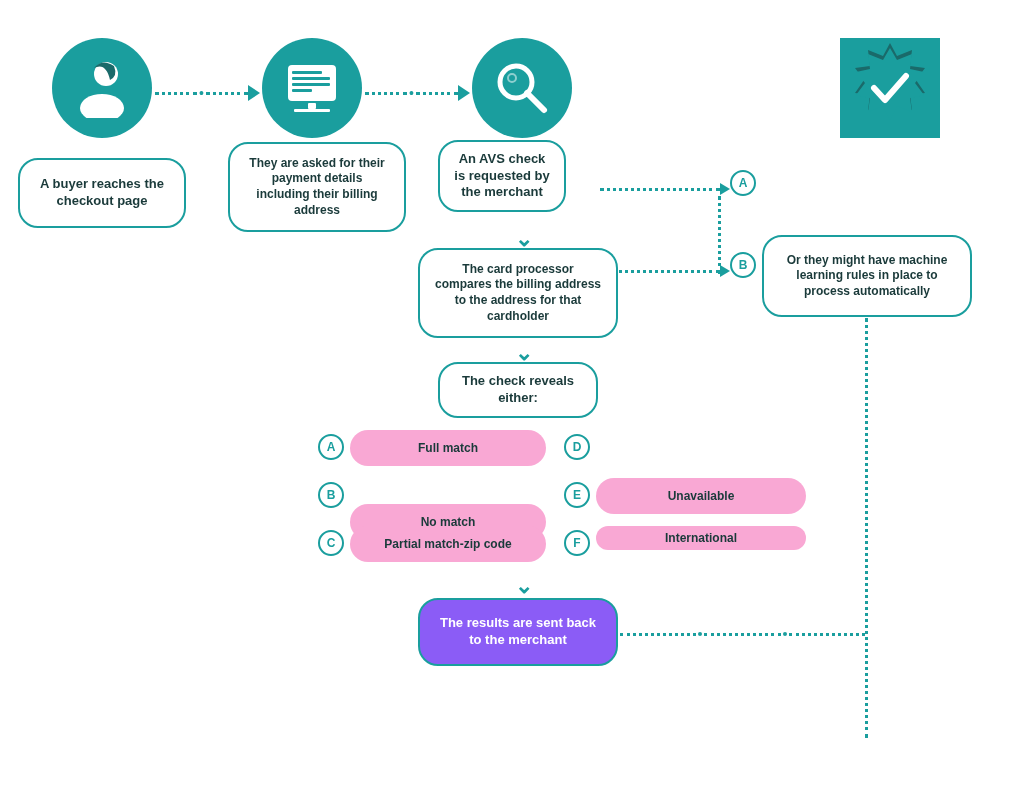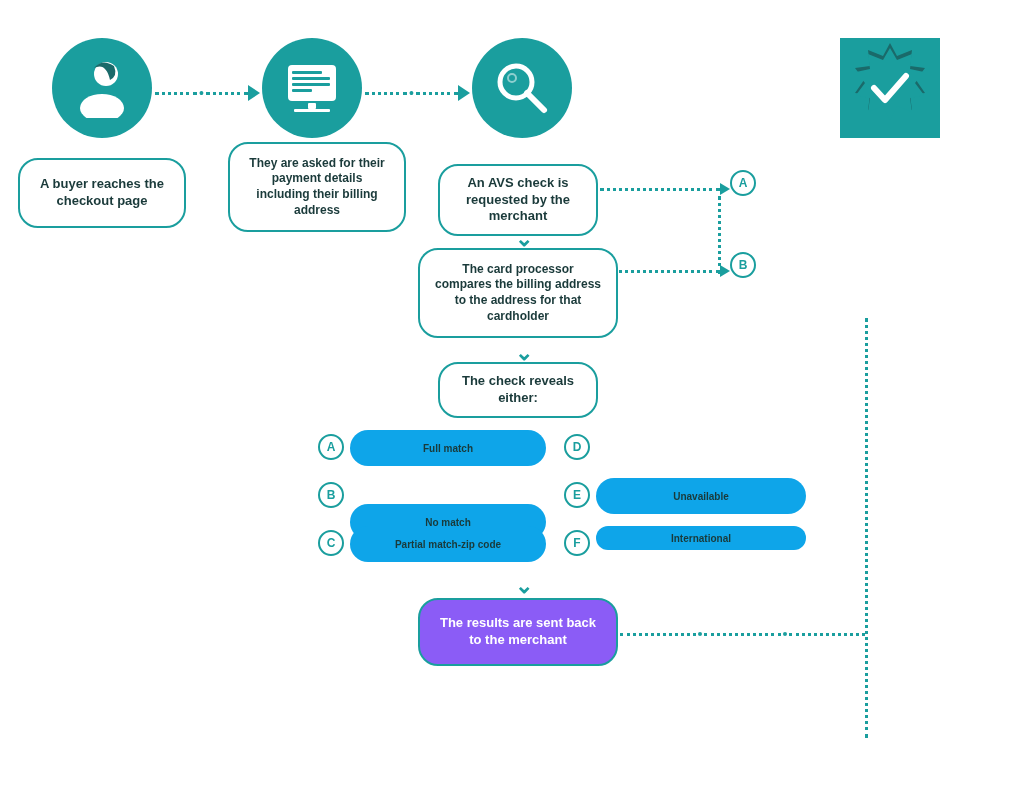--- a/index.html
+++ b/index.html
@@ -62,26 +62,26 @@
       justify-content: center;
       font-weight: bold;
       font-size: 12px;
       color: #1a9e9e;
       font-family: Arial, sans-serif;
     }
 
     
     .result-tag {
       position: absolute;
-      background: #0ea5e9;
+      background: #f9a8d4;
       border-radius: 20px;
       padding: 8px 18px;
       font-family: Arial, sans-serif;
       font-weight: bold;
-      font-size: 10px;
+      font-size: 12px;
       color: #1a3a3a;
       display: flex;
       align-items: center;
       justify-content: center;
     }
 
     
     svg { display: block; }
   </style>
 </head>
@@ -149,21 +149,21 @@
   </div>
 
   <div class="text-box" style="left:228px; top:142px; width:178px; height:90px; font-size:12px;">
     <span>They are asked for their payment details including their billing address</span>
   </div>
 
   <div class="text-box" style="left:18px; top:158px; width:168px; height:70px; font-size:13px;">
     <span>A buyer reaches the checkout page</span>
   </div>
 
-  <div class="text-box" style="left:438px; top:164px; width:160px; height:72px; font-size:13px;">
+  <div class="text-box" style="left:438px; top:140px; width:128px; height:72px; font-size:13px;">
     <span>An AVS check is requested by the merchant</span>
   </div>
 
   <div style="position:absolute; left:600px; top:183px; display:flex; align-items:center; width:130px;">
     <div style="flex:1; border-top:3px dotted #1a9e9e;"></div>
     <div style="width:0; height:0; border-top:6px solid transparent; border-bottom:6px solid transparent; border-left:10px solid #1a9e9e;"></div>
   </div>
 
   <div class="letter-circle" style="left:730px; top:170px;">
     <span>A</span>
@@ -174,20 +174,23 @@
 
   <div style="position:absolute; left:600px; top:265px; display:flex; align-items:center; width:130px;">
     <div style="flex:1; border-top:3px dotted #1a9e9e;"></div>
     <div style="width:0; height:0; border-top:6px solid transparent; border-bottom:6px solid transparent; border-left:10px solid #1a9e9e;"></div>
   </div>
 
   <div class="letter-circle" style="left:730px; top:252px;">
     <span>B</span>
   </div>
 
+  <div class="text-box" style="left:762px; top:235px; width:210px; height:82px; font-size:12px;">
+    <span>Or they might have machine learning rules in place to process automatically</span>
+  </div>
 
   <div style="position:absolute; left:865px; top:318px; height:420px; border-left:3px dotted #1a9e9e;"></div>
 
   <div style="position:absolute; left:515px; top:228px; color:#1a9e9e; font-size:22px; font-weight:bold; line-height:1;">⌄</div>
 
   <div class="text-box" style="left:418px; top:248px; width:200px; height:90px; font-size:12px;">
     <span>The card processor compares the billing address to the address for that cardholder</span>
   </div>
 
   <div style="position:absolute; left:515px; top:342px; color:#1a9e9e; font-size:22px; font-weight:bold; line-height:1;">⌄</div>

